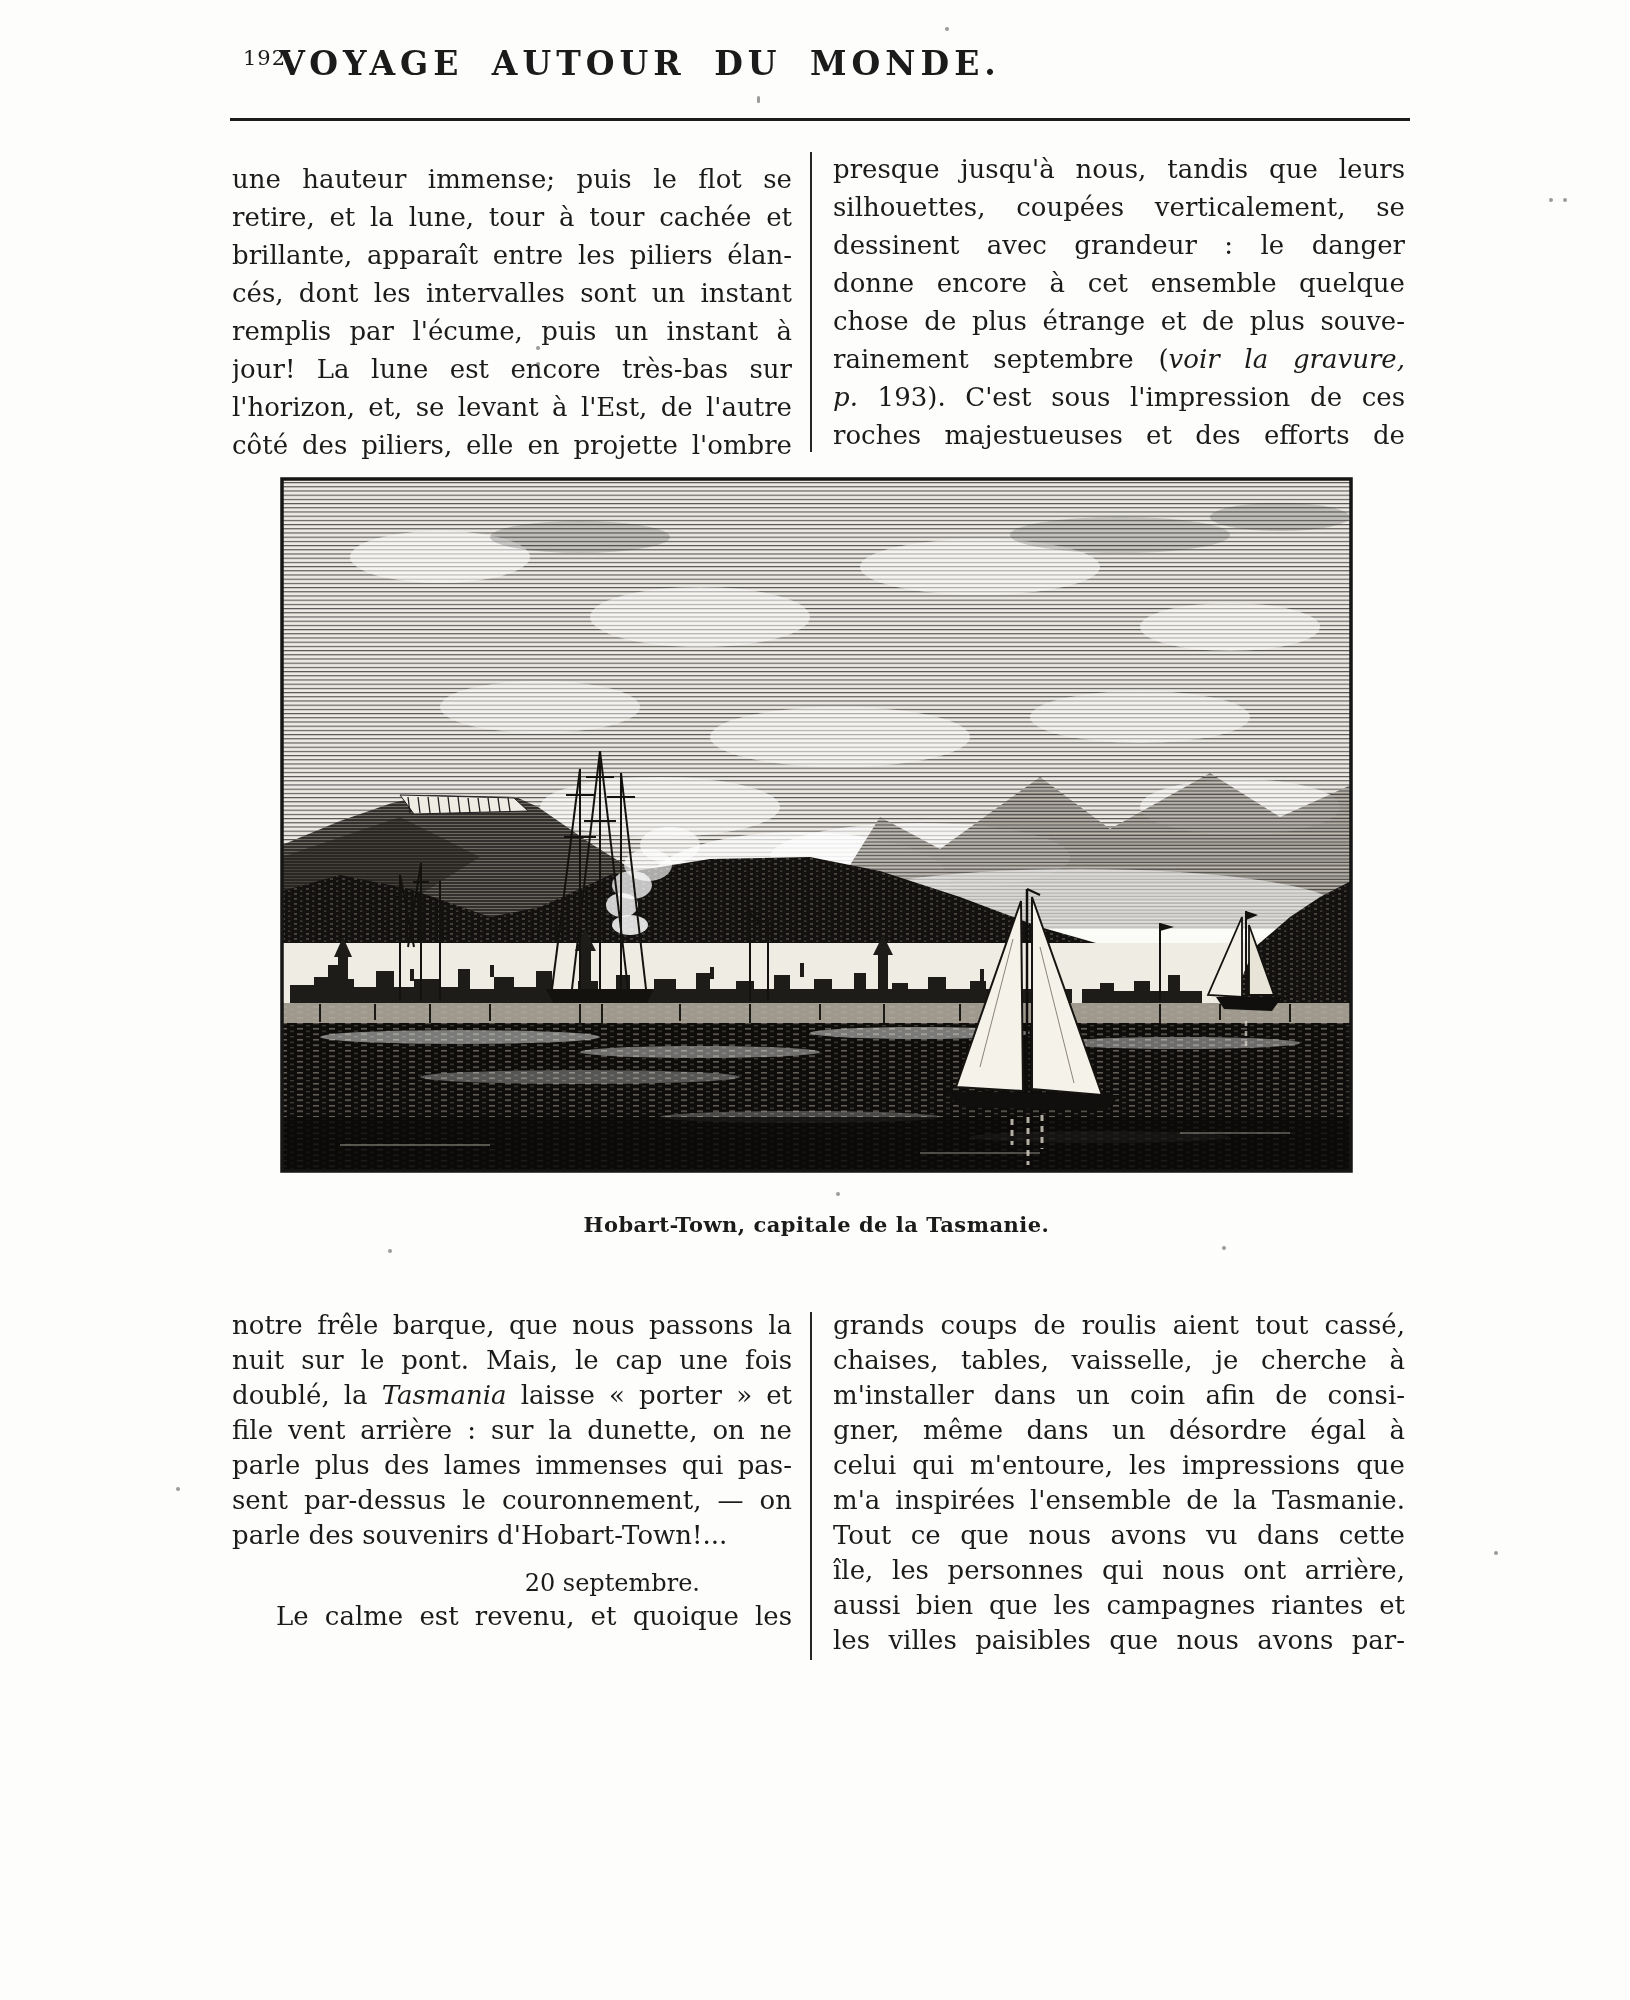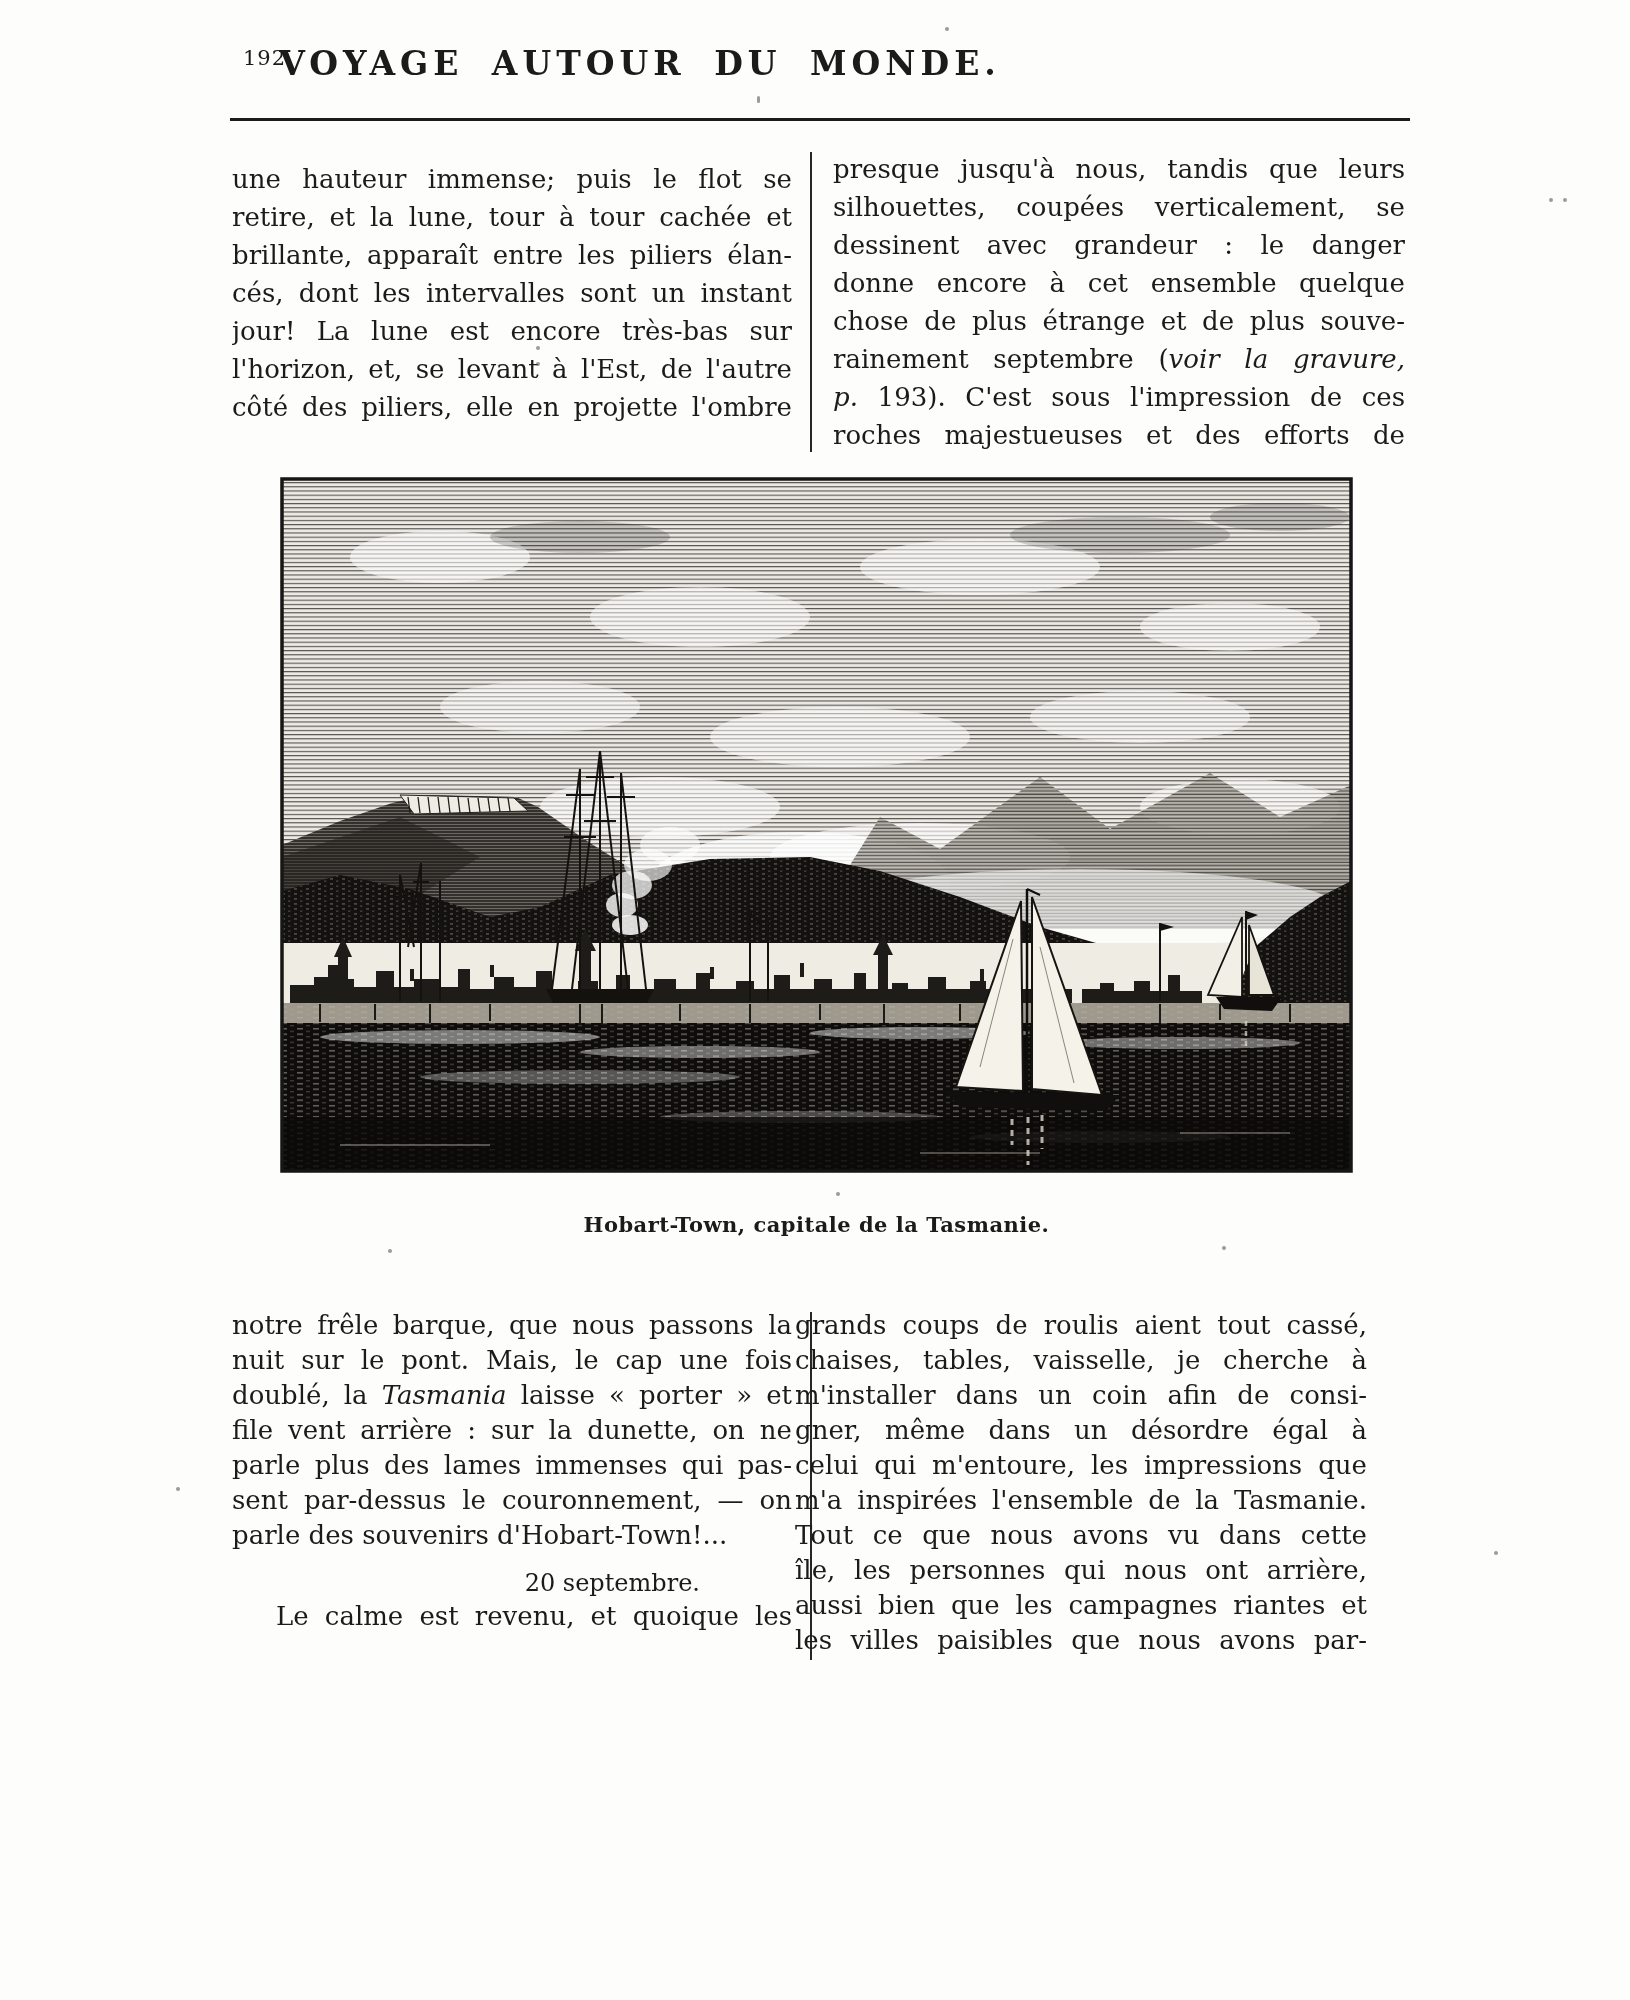--- a/index.html
+++ b/index.html
@@ -10,21 +10,21 @@
     overflow:hidden;
   }
   .pagenum{position:absolute;left:243px;top:46px;font-size:21px;letter-spacing:1px;}
   .title{position:absolute;left:230px;width:820px;top:44px;text-align:center;
          font-size:33px;font-weight:bold;letter-spacing:5px;word-spacing:12px;}
   .rule{position:absolute;left:230px;top:118px;width:1180px;height:3px;background:#1c1c1c;}
   .col{position:absolute;}
   .top-left{left:232px;top:160px;width:560px;}
   .top-right{left:833px;top:150px;width:572px;}
   .bottom-left{left:232px;top:1308px;width:560px;}
-  .bottom-right{left:795px;top:1308px;width:572px;}
+  .bottom-right{left:833px;top:1308px;width:572px;}
   .line{font-size:26px;line-height:38px;height:38px;overflow:hidden;
         text-align:justify;text-align-last:justify;}
   .bottom-left .line,.bottom-right .line{line-height:35px;height:35px;}
   .line.last{text-align:left;text-align-last:left;}
   .line.indent{text-indent:44px;}
   .it{font-style:italic;}
   .divider{position:absolute;width:2px;background:#262626;}
   .divider.top{left:810px;top:152px;height:300px;}
   .divider.bottom{left:810px;top:1312px;height:348px;}
   .engraving{position:absolute;left:280px;top:477px;width:1073px;height:696px;margin:0;}
@@ -41,20 +41,21 @@
 
   <div class="pagenum">192</div>
   <div class="title">VOYAGE AUTOUR DU MONDE.</div>
   <div class="rule"></div>
 
   <div class="col top-left">
       <div class="line"><span>une hauteur immense; puis le flot se</span></div>
       <div class="line"><span>retire, et la lune, tour à tour cachée et</span></div>
       <div class="line"><span>brillante, apparaît entre les piliers élan-</span></div>
       <div class="line"><span>cés, dont les intervalles sont un instant</span></div>
+      <div class="line"><span>remplis par l'écume, puis un instant à</span></div>
       <div class="line"><span>jour! La lune est encore très-bas sur</span></div>
       <div class="line"><span>l'horizon, et, se levant à l'Est, de l'autre</span></div>
       <div class="line"><span>côté des piliers, elle en projette l'ombre</span></div>
     </div>
   <div class="divider top"></div>
   <div class="col top-right">
       <div class="line"><span>presque jusqu'à nous, tandis que leurs</span></div>
       <div class="line"><span>silhouettes, coupées verticalement, se</span></div>
       <div class="line"><span>dessinent avec grandeur : le danger</span></div>
       <div class="line"><span>donne encore à cet ensemble quelque</span></div>

